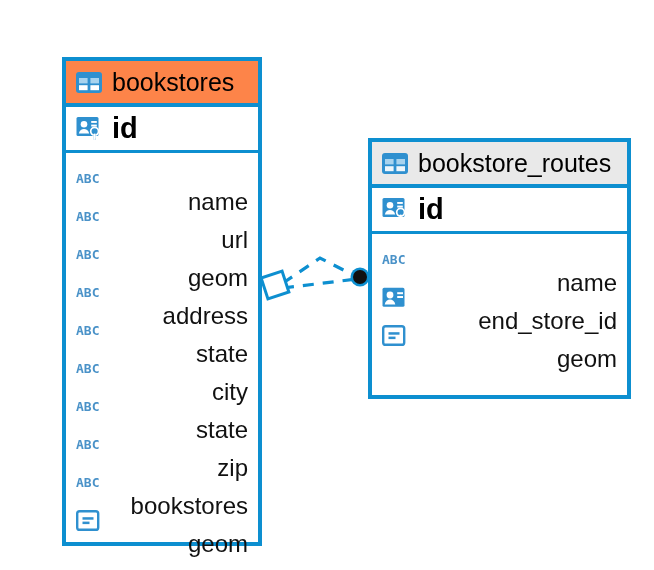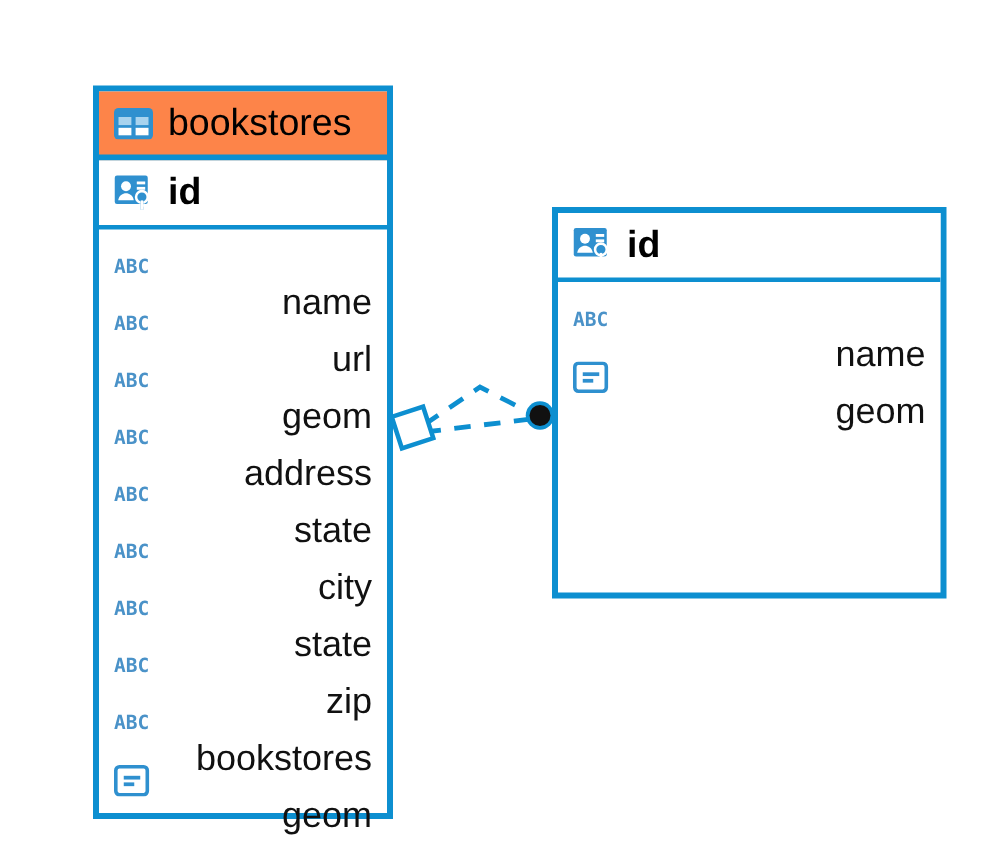--- a/index.html
+++ b/index.html
@@ -49,21 +49,21 @@
     display: flex;
     align-items: center;
     box-sizing: border-box;
     height: 46px;
     padding: 0 10px;
     gap: 9px;
     border-bottom: 3px solid #0d8fd0;
     background: #ffffff;
   }
   .pk-label {
-    font-size: 25px;
+    font-size: 29px;
     font-weight: bold;
     color: #000000;
     line-height: 1;
   }
 
   .fields {
     padding: 6px 0 8px 0;
   }
   .field-row {
     display: flex;
@@ -220,20 +220,32 @@
           </svg>
         </span>
         <span class="field-label">geom</span>
       </div>
 
     </div>
   </div>
 
   <div class="entity" id="entity-1" style="left:368px; top:138px; width:263px; height:261px;">
 
+    <div class="entity-header neutral">
+      <span class="icon">
+        <svg width="26" height="21" viewBox="0 0 26 21">
+          <rect x="0" y="0" width="26" height="21" rx="3" fill="#2f90cf"></rect>
+          <rect x="3" y="6" width="8.6" height="5.4" fill="#a8d3ee"></rect>
+          <rect x="14.4" y="6" width="8.6" height="5.4" fill="#a8d3ee"></rect>
+          <rect x="3" y="13.2" width="8.6" height="5" fill="#eef6fb"></rect>
+          <rect x="14.4" y="13.2" width="8.6" height="5" fill="#eef6fb"></rect>
+        </svg>
+      </span>
+      <span class="entity-title">bookstore_routes</span>
+    </div>
 
     <div class="pk-row">
       <span class="icon">
         <svg width="27" height="25" viewBox="0 0 27 25">
           <rect x="0.5" y="1" width="22" height="19" rx="1.5" fill="#2f90cf"></rect>
           <circle cx="8" cy="8.2" r="3.3" fill="#ffffff"></circle>
           <path d="M2.8 17.5c0.6-3.2 3-4.6 5.2-4.6s4.6 1.4 5.2 4.6z" fill="#ffffff"></path>
           <rect x="15.2" y="5" width="5.6" height="1.9" fill="#ffffff"></rect>
           <rect x="15.2" y="8.6" width="5.6" height="1.9" fill="#ffffff"></rect>
           <circle cx="18.6" cy="15.3" r="3.9" fill="#2f90cf"></circle>
@@ -246,20 +258,32 @@
     </div>
 
     <div class="fields">
 
       <div class="field-row">
         <span class="abc-icon">ABC</span>
         <span class="field-label">name</span>
       </div>
 
 
+      <div class="field-row">
+        <span class="icon" style="width:30px; display:flex; justify-content:flex-start;">
+          <svg width="24" height="21" viewBox="0 0 24 21">
+            <rect x="0.5" y="0.8" width="22" height="19" rx="1.6" fill="#2f90cf"></rect>
+            <circle cx="8" cy="8" r="3.4" fill="#ffffff"></circle>
+            <path d="M2.7 17.4c0.6-3.3 3-4.8 5.3-4.8s4.7 1.5 5.3 4.8z" fill="#ffffff"></path>
+            <rect x="15.2" y="5.2" width="5.8" height="2" fill="#ffffff"></rect>
+            <rect x="15.2" y="9" width="5.8" height="2" fill="#ffffff"></rect>
+          </svg>
+        </span>
+        <span class="field-label">end_store_id</span>
+      </div>
 
       <div class="field-row">
         <span class="icon" style="width:30px; display:flex; justify-content:flex-start;">
           <svg width="24" height="21" viewBox="0 0 24 21">
             <rect x="1.2" y="1.2" width="21" height="18.6" rx="2.4" fill="#ffffff" stroke="#2f90cf" stroke-width="2.4"></rect>
             <rect x="6.5" y="7.2" width="11" height="2.5" fill="#2f90cf"></rect>
             <rect x="6.5" y="11.6" width="7" height="2.5" fill="#2f90cf"></rect>
           </svg>
         </span>
         <span class="field-label">geom</span>

